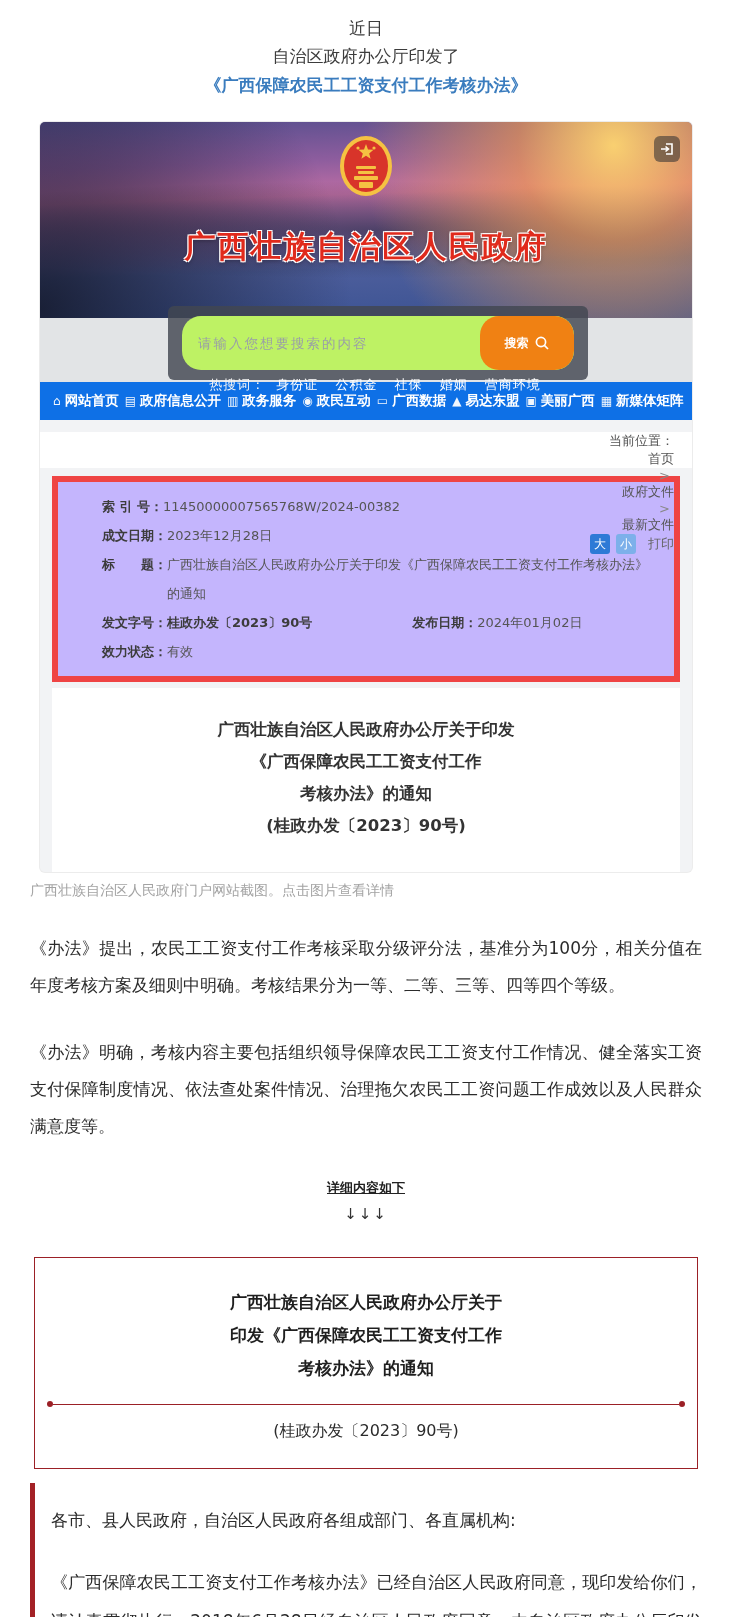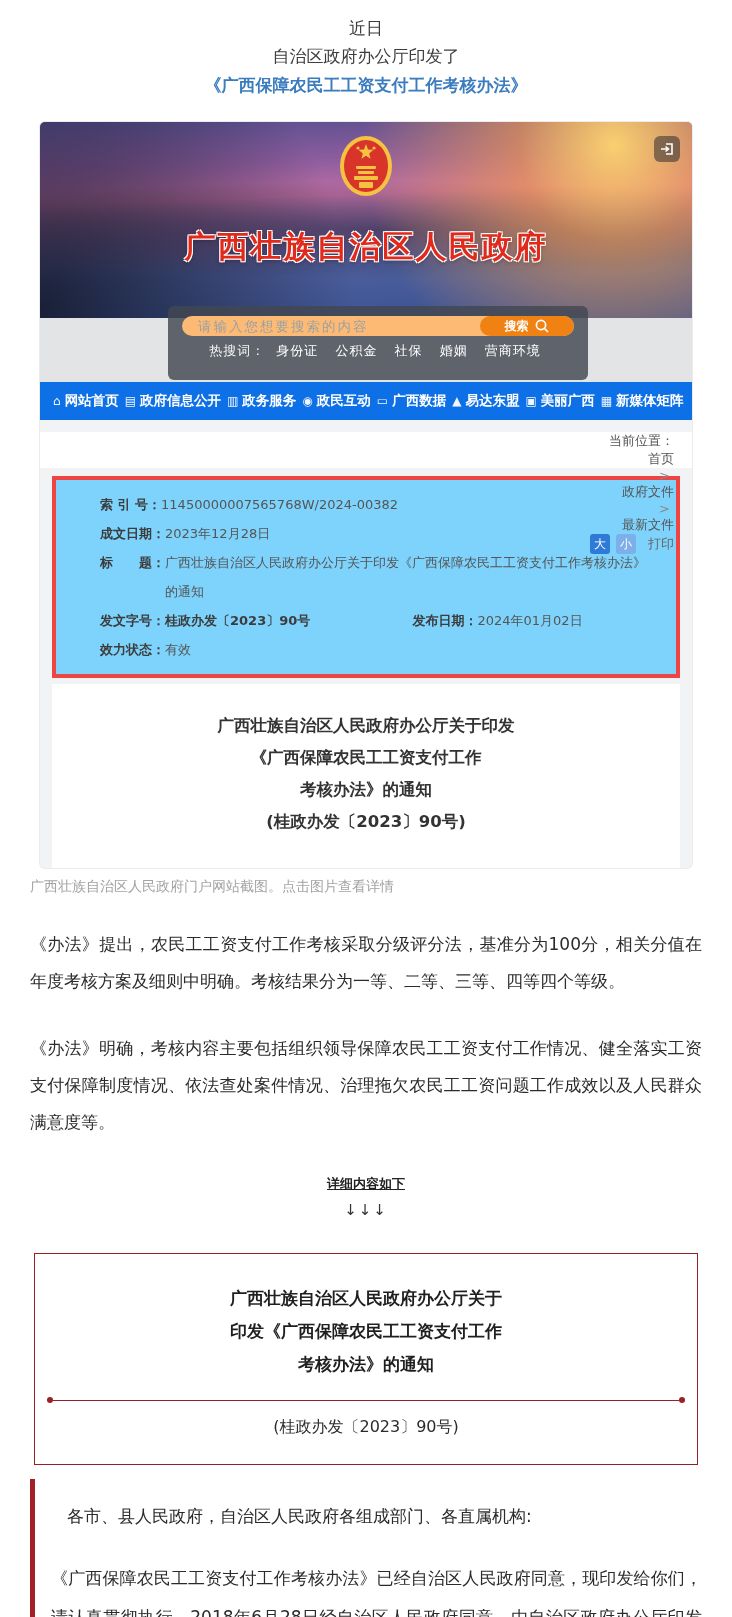--- a/index.html
+++ b/index.html
@@ -21,40 +21,40 @@
       radial-gradient(ellipse 130% 40% at 52% 55%, rgba(28,32,52,.55) 0%, rgba(28,32,52,0) 62%),
       linear-gradient(178deg, #584f8e 0%, #8e5d9e 22%, #c06fa4 38%, #8a6aa8 55%, #4d5e9c 72%, #3a5292 100%);
   }
   .emblem { position:absolute; left:50%; top:10px; transform:translateX(-50%); }
   .zhuang { position:absolute; left:0; right:0; top:86px; text-align:center; color:#f2ecec; font-size:12.5px; letter-spacing:.5px; text-shadow:0 1px 3px rgba(0,0,0,.6); }
   .site-name { position:absolute; left:0; right:0; top:104px; text-align:center; color:#e02a1c; font-size:31px; font-weight:bold; letter-spacing:2px;
     text-shadow:-1px -1px 0 #fff,1px -1px 0 #fff,-1px 1px 0 #fff,1px 1px 0 #fff,0 2px 4px rgba(0,0,0,.35);font-family:Liberation Serif, serif; }
   .expand-btn { position:absolute; right:12px; top:14px; width:26px; height:26px; border-radius:6px; background:rgba(45,45,50,.55); display:flex; align-items:center; justify-content:center; }
 
   .search-panel { position:absolute; left:128px; bottom:2px; width:420px; height:74px; background:rgba(66,71,80,.82); border-radius:6px; padding:10px 14px 6px; }
-  .search-row { display:flex; height:20px; background:#fdba74; border-radius:19px; overflow:hidden; }
+  .search-row { display:flex; height:54px; background:#bef264; border-radius:19px; overflow:hidden; }
   .search-input { flex:1; border:0; outline:none; background:transparent; padding:0 16px; font-size:13.5px; color:#444; font-family:inherit; }
   .search-input::placeholder { color:#9aa0a6; letter-spacing:2px; }
   .search-btn { width:94px; background:#f08113; border:0; border-radius:19px; color:#fff; font-size:12px; font-weight:bold; display:flex; align-items:center; justify-content:center; gap:5px; font-family:inherit; }
   .hot-row { text-align:center; color:#f5f5f5; font-size:13px; margin-top:6px; letter-spacing:1px; }
   .hot-word { color:#fff; margin:0 6px; text-decoration:none; }
 
   .nav { height:38px; background:#0e70e6; display:flex; align-items:center; justify-content:space-between; padding:0 10px; overflow:hidden; white-space:nowrap; }
   .nav-item { color:#fff; font-size:13.5px; font-weight:bold; display:flex; align-items:center; gap:4px; padding:0 3px; flex:0 0 auto; }
   .nav-ico { font-size:12px; font-weight:normal; opacity:.95; }
 
   .crumb-bar { margin-top:12px; background:#fff; height:36px; display:flex; align-items:flex-end; padding:0 18px; font-size:13px; color:#555;flex-direction:column; }
   .crumb-right { margin-left:auto; display:flex; align-items:center; gap:6px; }
   .fs-btn { width:20px; height:20px; border-radius:3px; color:#fff; font-size:12px; display:flex; align-items:center; justify-content:center; }
   .fs-large { background:#2e7ad6; }
   .fs-small { background:#7db0ea; }
   .print { color:#666; font-size:13px; margin-left:6px; }
   .crumb-sep { margin:0 4px; color:#888; }
 
-  .meta-card { margin:8px 12px 0; background:#7dd3fc; border:4px solid #ef4444; padding:10px 18px 10px 44px; }
+  .meta-card { margin:8px 12px 0; background:#c4b5fd; border:6px solid #ef4444; padding:10px 18px 10px 44px; }
   .meta-row { display:flex; font-size:13px; line-height:29px; }
   .meta-cell { flex:0 0 56%; display:flex; }
   .meta-cell.r { flex:0 0 44%; }
   .meta-cell.full { flex:0 0 100%; }
   .meta-label { font-weight:bold; color:#3c3c3c; white-space:pre; }
   .meta-value { color:#555; }
 
   .doc-title-block { margin:6px 12px 0; background:#fff; padding:26px 20px 30px; text-align:center; }
   .doc-title-line { font-size:16.5px; font-weight:bold; color:#333; line-height:32px; }
 
@@ -67,21 +67,21 @@
   
   .notice-box { margin:34px 34px 0; border:1px solid #9b2026; padding:28px 10px 26px; }
   .notice-title { text-align:center; font-size:17px; font-weight:bold; color:#1f1f1f; line-height:33px; }
   .notice-divider { display:flex; align-items:center; margin:16px 2px 14px; }
   .notice-divider .dot { width:6px; height:6px; border-radius:50%; background:#9b2026; }
   .notice-divider .line { flex:1; height:1px; background:#9b2026; }
   .notice-number { text-align:center; font-size:16px; color:#2b2b2b; }
 
   
   .letter { margin:14px 30px 0 30px; border-left:5px solid #a32126; padding:20px 0 26px 16px; }
-  .letter-salutation { font-size:17px; line-height:34px; color:#2b2b2b;margin-left:16px; }
+  .letter-salutation { font-size:17px; line-height:34px; color:#2b2b2b; }
   .letter-body { margin-top:26px; font-size:17px; line-height:39px; color:#2b2b2b; text-align:justify; }
 </style>
 </head>
 <body>
 
 <div class="intro">
   <div class="intro-line">近日</div>
   <div class="intro-line">自治区政府办公厅印发了</div>
   <div class="intro-link">《广西保障农民工工资支付工作考核办法》</div>
 </div>

